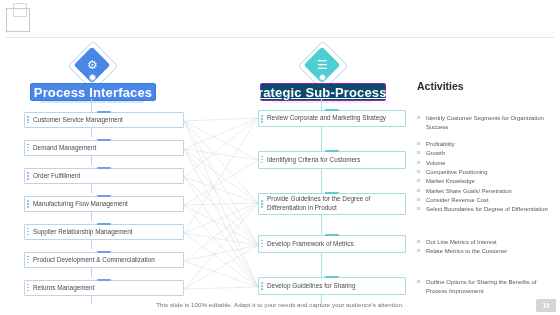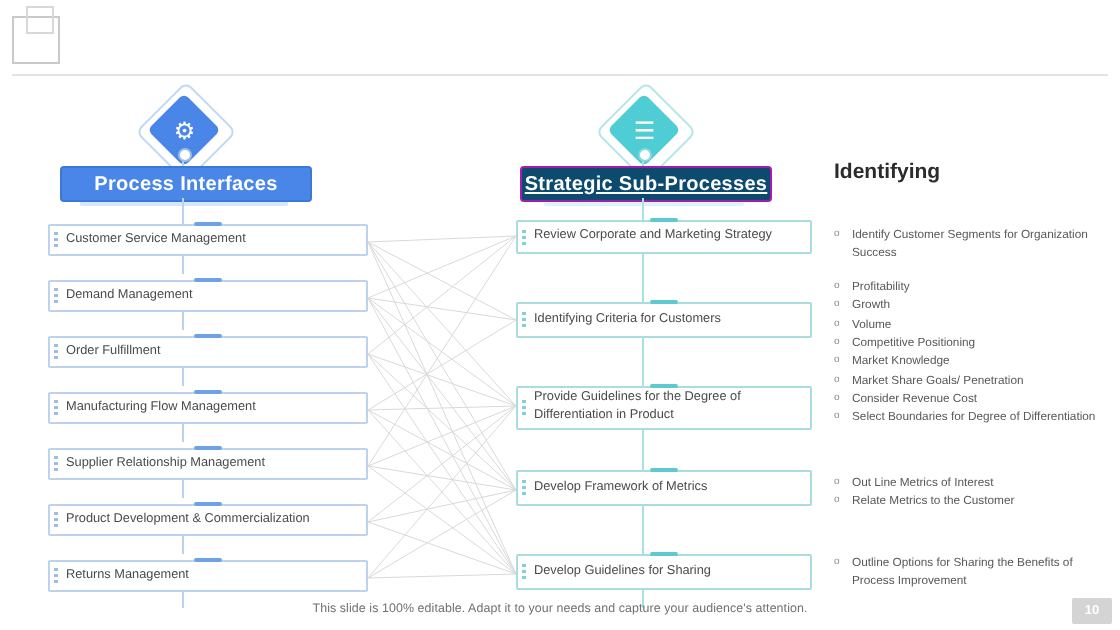--- a/index.html
+++ b/index.html
@@ -58,21 +58,21 @@
   .stem.teal{background:#a9e2e5;}
   .node-dot{
     position:absolute;width:5px;height:5px;border-radius:50%;
     border:1px solid #9cbde9;background:#fff;
   }
   .node-dot.teal{border-color:#8ad6da;}
 
   .hdr{
     position:absolute;height:16px;border-radius:2px;
     display:flex;align-items:center;justify-content:center;
-    color:#ffffff;font-size:10px;font-weight:bold;letter-spacing:.15px;
+    color:#ffffff;font-size:13px;font-weight:bold;letter-spacing:.15px;
     white-space:nowrap;
   }
   .hdr.blue{background:#4a86e8;border:1px solid #3c78d8;}
   .hdr.teal{background:#0c4a6e;border:1px solid #a21caf;text-decoration:underline;}
   .hdr-shadow{
     position:absolute;height:3px;border-radius:1px;opacity:.35;
   }
   .hdr-shadow.blue{background:#8fb6ef;}
   .hdr-shadow.teal{background:#9ae0e4;}
 
@@ -275,21 +275,21 @@
       <span>Develop Framework of Metrics</span>
     </div>
     <div class="box teal" style="left:0px;top:277px;width:148px;height:18px;">
       <span class="tick"></span>
       <span class="cap"></span>
       <span>Develop Guidelines for Sharing</span>
     </div>
   </div>
 
   <div class="activities">
-    <div class="act-title">Identifying</div>
+    <div class="act-title">Activities</div>
   </div>
 
   <div class="act-group" style="left:417px;top:114px;">
     <div class="act-item">Identify Customer Segments for Organization Success</div>
   </div>
 
   <div class="act-group" style="left:417px;top:140px;">
     <div class="act-item">Profitability</div>
     <div class="act-item">Growth</div>
     <div class="act-item">Volume</div>

